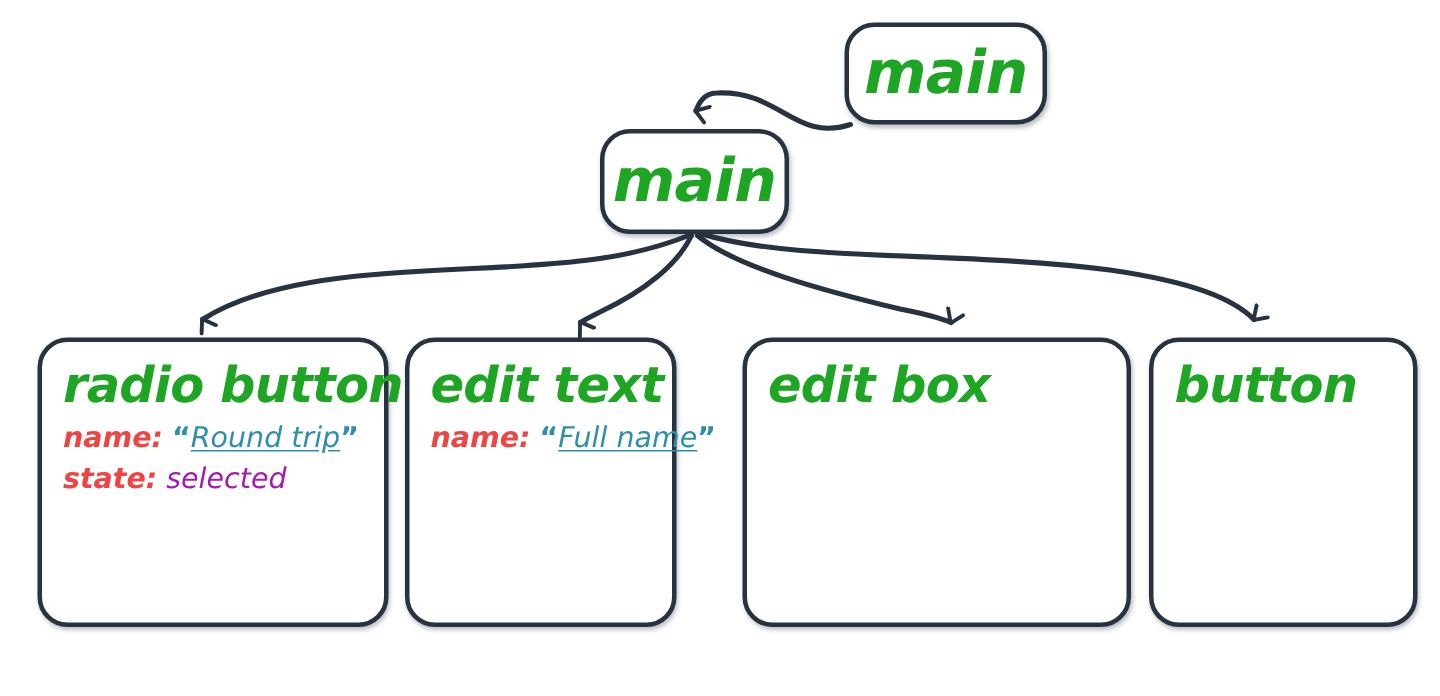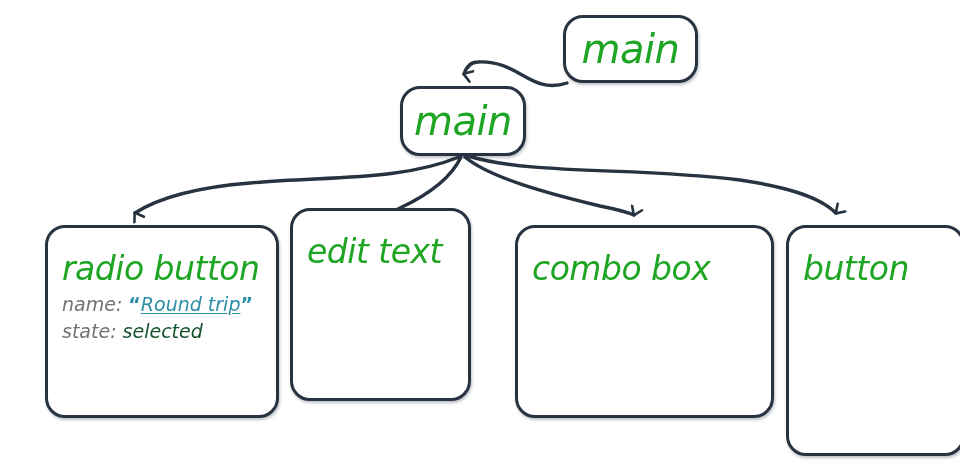--- a/index.html
+++ b/index.html
@@ -44,33 +44,32 @@
   .node-small {
     display: flex;
     align-items: center;
     justify-content: center;
   }
 
   .node-title {
     color: #1FA524;
     font-family: "DejaVu Sans", sans-serif;
     font-style: italic;
-    font-weight: 400;
+    font-weight: 700;
     letter-spacing: -0.5px;
     white-space: nowrap;
   }
 
   .node-small .node-title {
     font-size: 40px;
     line-height: 40px;
   }
 
   .node-big {
-    padding: 22px 0 0 14px;
-    margin-left: 20px;
+    padding: 10px 0 0 14px;
   }
 
   .node-big .node-title {
     font-size: 33px;
     line-height: 38px;
     display: block;
     margin-bottom: 3px;
   }
 
   .attr-list {
@@ -82,42 +81,42 @@
   .attr-row {
     font-family: "DejaVu Sans", sans-serif;
     font-style: italic;
     font-size: 19px;
     line-height: 27px;
     white-space: nowrap;
     color: #1a1a1a;
   }
 
   .attr-key {
-    color: #737373;
-    font-weight: 400;
+    color: #ef4444;
+    font-weight: 700;
   }
 
   .attr-val {
     font-style: italic;
   }
 
   .attr-val.link {
     color: #2E8FA8;
     text-decoration: underline;
     text-underline-offset: 2px;
   }
 
   .attr-val.value {
     color: #8A2BE2;
     font-weight: 700;
     text-decoration: none;
   }
 
   .attr-val.state {
-    color: #14532d;
+    color: #a21caf;
     font-weight: 400;
     text-decoration: none;
   }
 
   .q {
     text-decoration: none;
     display: inline-block;
     font-style: normal;
     font-weight: 700;
   }
@@ -163,27 +162,33 @@
         <span class="attr-key">name:</span>
         <span class="attr-val link"><span class="q">“</span><span>Round trip</span><span class="q">”</span></span>
       </li>
       <li class="attr-row">
         <span class="attr-key">state:</span>
         <span class="attr-val state">selected</span>
       </li>
     </ul>
   </div>
 
-  <div class="node node-big" style="left:270px; top:208px; width:181px; height:193px;">
+  <div class="node node-big" style="left:270px; top:225px; width:181px; height:193px;">
     <span class="node-title">edit text</span>
+    <ul class="attr-list">
+      <li class="attr-row">
+        <span class="attr-key">name:</span>
+        <span class="attr-val link"><span class="q">“</span><span>Full name</span><span class="q">”</span></span>
+      </li>
+    </ul>
   </div>
 
   <div class="node node-big" style="left:495px; top:225px; width:259px; height:193px;">
-    <span class="node-title">combo box</span>
+    <span class="node-title">edit box</span>
     <ul class="attr-list">
     </ul>
   </div>
 
-  <div class="node node-big" style="left:766px; top:225px; width:179px; height:231px;">
+  <div class="node node-big" style="left:766px; top:225px; width:179px; height:193px;">
     <span class="node-title">button</span>
   </div>
 
 </div>
 
 </body></html>

